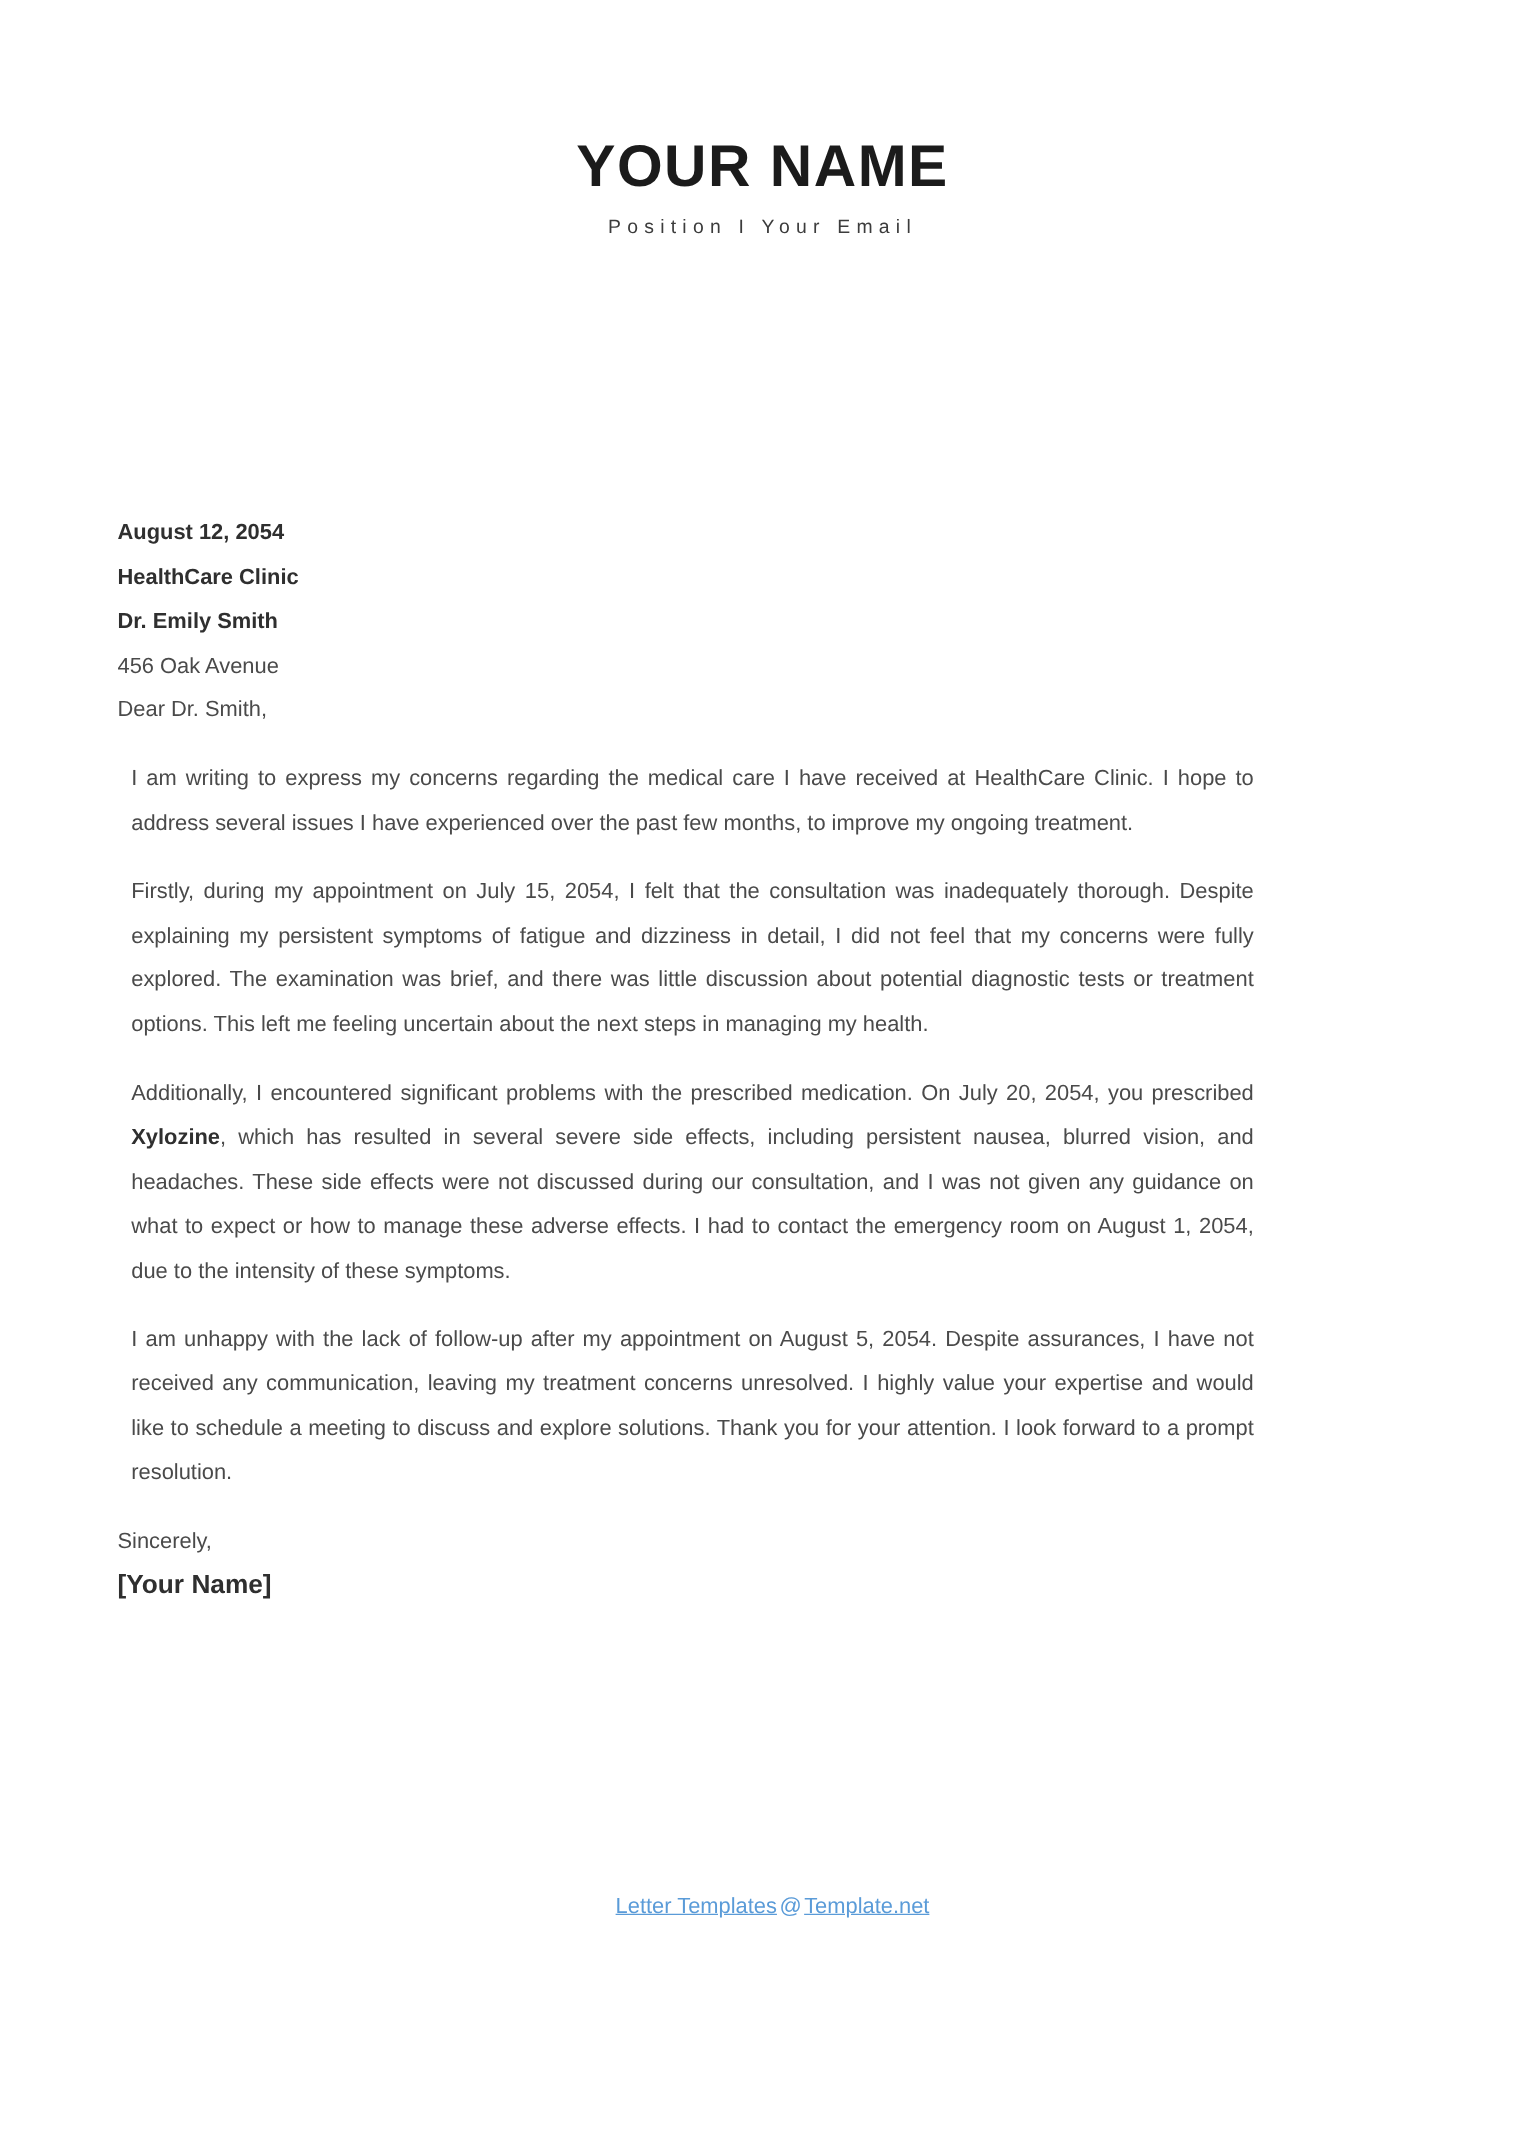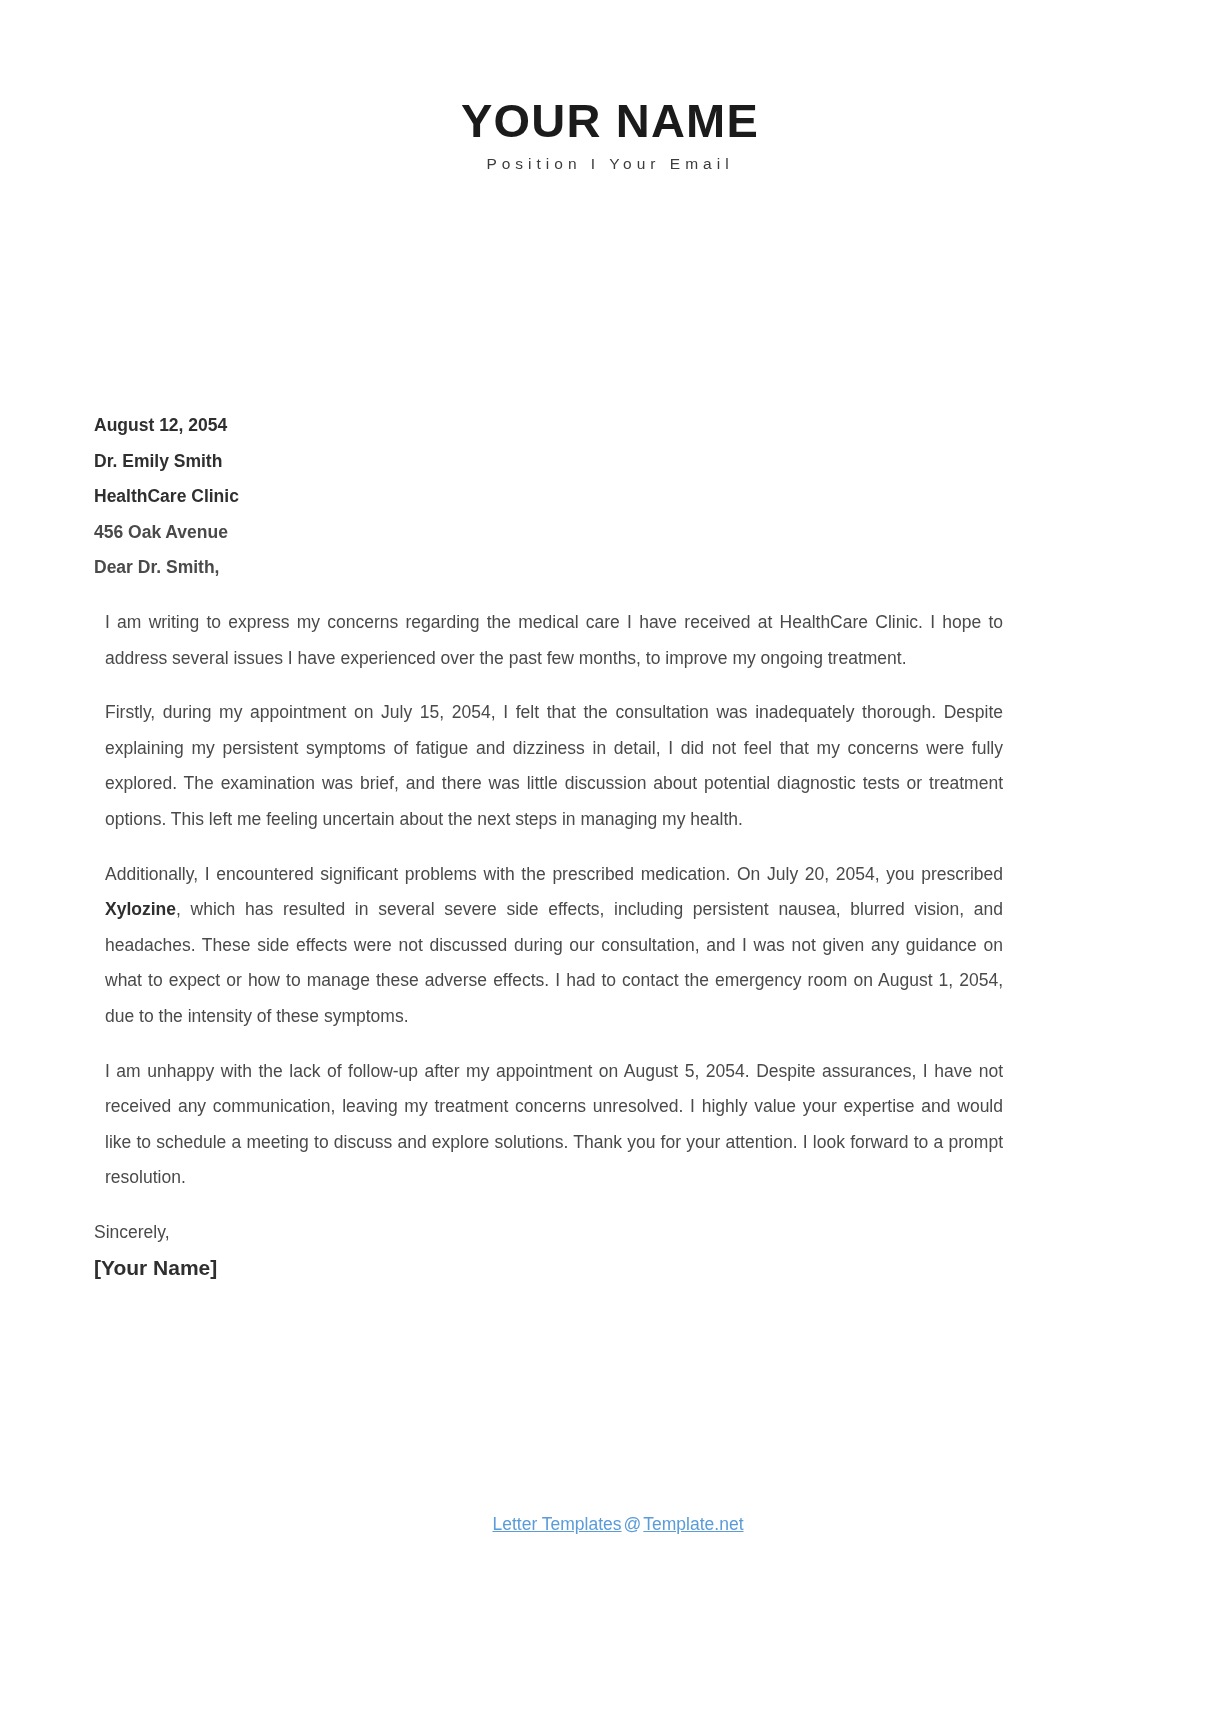--- a/index.html
+++ b/index.html
@@ -28,21 +28,21 @@
     left: 0;
     right: 0;
     text-align: center;
   }
   .letterhead-name {
     font-size: 47px;
     font-weight: 700;
     letter-spacing: 1.2px;
     color: #1b1b1b;
     line-height: 1.05;
-    margin: 4px;
+    margin: 16px;
   }
   .letterhead-sub {
     margin: 10px 0 0 0;
     font-size: 15.5px;
     font-weight: 400;
     letter-spacing: 5.0px;
     color: #3c3c3c;
   }
 
   
@@ -58,21 +58,20 @@
     font-size: 31px;
     font-weight: 700;
     color: #2b2b2b;
     letter-spacing: 0.2px;
     line-height: 1.2;
   }
   .meta-line {
     font-size: 17.5px;
     line-height: 35.6px;
     color: #4a4a4a;
-    font-weight: bold;
   }
   .meta-line.strong {
     font-weight: 700;
     color: #2f2f2f;
   }
   p.para {
     margin: 11px;
     padding-top: 8px;
     font-size: 17.5px;
     line-height: 35.6px;
@@ -124,23 +123,23 @@
   <header class="letterhead">
     <div class="letterhead-name">YOUR NAME</div>
     <div class="letterhead-sub">Position I Your Email</div>
   </header>
 
   <main class="letter">
 
 
     <div class="meta-line strong">August 12, 2054</div>
 
+    <div class="meta-line strong">HealthCare Clinic</div>
+
     <div class="meta-line strong">Dr. Emily Smith</div>
-
-    <div class="meta-line strong">HealthCare Clinic</div>
 
     <div class="meta-line">456 Oak Avenue</div>
 
 
     <div class="meta-line">Dear Dr. Smith,</div>
 
     <p class="para first">I am writing to express my concerns regarding the medical care I have received at HealthCare Clinic. I hope to address several issues I have experienced over the past few months, to improve my ongoing treatment.</p>
 
     <p class="para">Firstly, during my appointment on July 15, 2054, I felt that the consultation was inadequately thorough. Despite explaining my persistent symptoms of fatigue and dizziness in detail, I did not feel that my concerns were fully explored. The examination was brief, and there was little discussion about potential diagnostic tests or treatment options. This left me feeling uncertain about the next steps in managing my health.</p>
 

